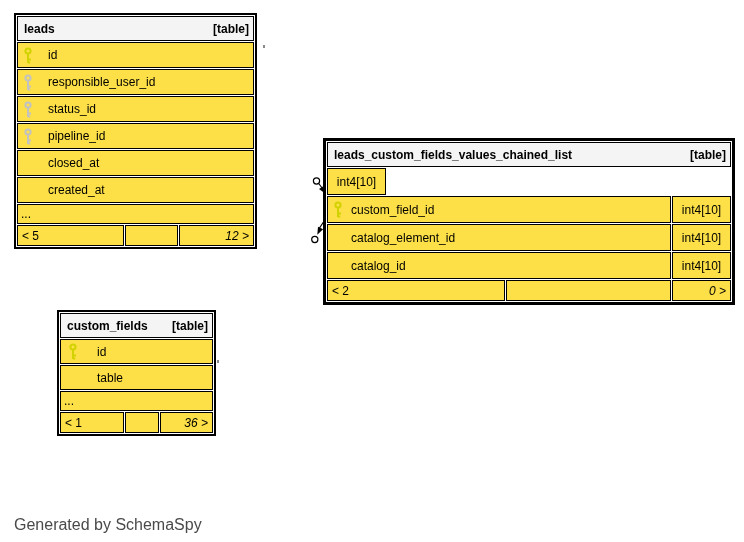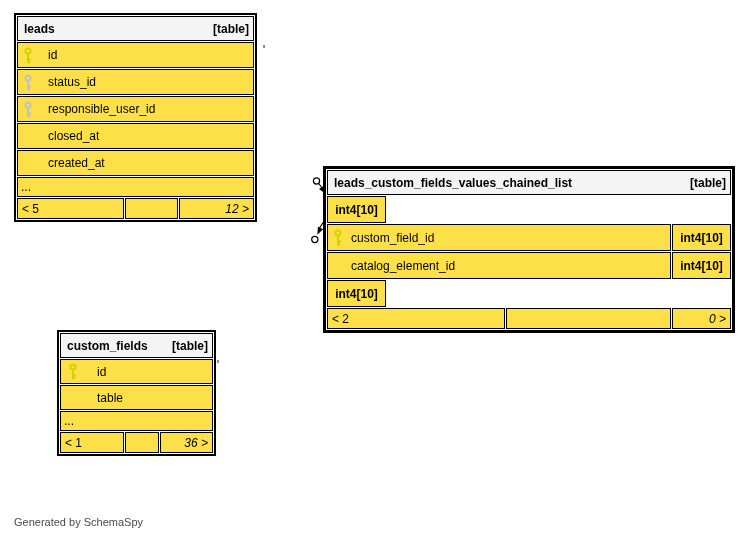--- a/index.html
+++ b/index.html
@@ -23,61 +23,61 @@
     border:1px solid var(--border,#000);background:#fde047;
     display:flex;align-items:center;box-sizing:border-box;
     white-space:nowrap;overflow:hidden;
   }
   .hdr .cell{
     flex:1;height:25px;background:var(--header-bg,#f4f4f4);
     justify-content:space-between;padding:0 4px 0 6px;font-weight:bold;
   }
   .badge{font-weight:bold;margin-left:8px;}
   .colrow .cell.main{flex:1;height:26px;}
-  .colrow .cell.type{width:59px;height:26px;justify-content:center;font-weight:bold;}
+  .colrow .cell.type{width:59px;height:26px;justify-content:center;}
   .kslot{display:flex;align-items:center;box-sizing:border-box;height:100%;}
   .dots .cell{flex:1;height:20px;padding-left:3px;}
   .ftr .cell{height:21px;}
   .ftr .c1{padding-left:4px;justify-content:flex-start;}
   .ftr .c2{}
   .ftr .c3{flex:1;justify-content:flex-end;padding-right:4px;font-style:italic;}
 
   
   .t-leads{left:14px;top:13px;width:243px;}
   .t-leads .kslot{width:30px;padding-left:6px;}
   .t-leads .ftr .c1{width:107px;}
   .t-leads .ftr .c2{width:53px;}
 
-  .t-chained{left:323px;top:166px;width:412px;}
+  .t-chained{left:323px;top:138px;width:412px;}
   .t-chained .kslot{width:23px;padding-left:6px;}
   .t-chained .colrow .cell{height:27px;}
   .t-chained .ftr .c1{width:178px;}
   .t-chained .ftr .c2{width:165px;}
 
-  .t-custom{left:57px;top:330px;width:159px;}
+  .t-custom{left:57px;top:310px;width:159px;}
   .t-custom .kslot{width:36px;padding-left:8px;}
   .t-custom .colrow .cell{height:25px;}
   .t-custom .dots .cell{height:20px;}
   .t-custom .ftr .c1{width:64px;}
   .t-custom .ftr .c2{width:34px;}
 
   
   .key{flex:none;}
   .pk{color:var(--primary-key,#d2d200);}
   .fk{color:var(--foreign-key,#c2c2c2);}
 
   
   .overlay{position:absolute;left:0;top:0;z-index:5;pointer-events:none;}
 
   .speck{position:absolute;width:2px;height:3px;background:#8a8a8a;}
   .speck.s1{left:263px;top:45px;}
   .speck.s2{left:217px;top:360px;}
 
   .generated{
-    position:absolute;left:14px;top:516px;font-size:11px;
+    position:absolute;left:14px;top:516px;font-size:16px;
     color:var(--generated-by-text,#4a4a4a);
   }
 </style>
 </head>
 <body>
 
 <div class="canvas">
 
   <div class="tbl t-leads">
     <div class="sect hdr">
@@ -99,32 +99,43 @@
       </div>
     </div>
     <div class="sect colrow">
       <div class="cell main">
         <span class="kslot">
             <svg class="key fk" width="8" height="17" viewBox="0 0 8 17">
               <circle cx="4" cy="4" r="2.6" fill="none" stroke="currentColor" stroke-width="2"></circle>
               <path d="M4 6.5 V16 M4 12.5 H7 M4 15.5 H6.2" stroke="currentColor" stroke-width="2" fill="none"></path>
             </svg>
           </span>
+        <span>responsible_user_id</span>
+      </div>
+    </div>
+    <div class="sect colrow">
+      <div class="cell main">
+        <span class="kslot">
+            <svg class="key fk" width="8" height="17" viewBox="0 0 8 17">
+              <circle cx="4" cy="4" r="2.6" fill="none" stroke="currentColor" stroke-width="2"></circle>
+              <path d="M4 6.5 V16 M4 12.5 H7 M4 15.5 H6.2" stroke="currentColor" stroke-width="2" fill="none"></path>
+            </svg>
+          </span>
         <span>status_id</span>
       </div>
     </div>
     <div class="sect colrow">
       <div class="cell main">
         <span class="kslot">
             <svg class="key fk" width="8" height="17" viewBox="0 0 8 17">
               <circle cx="4" cy="4" r="2.6" fill="none" stroke="currentColor" stroke-width="2"></circle>
               <path d="M4 6.5 V16 M4 12.5 H7 M4 15.5 H6.2" stroke="currentColor" stroke-width="2" fill="none"></path>
             </svg>
           </span>
-        <span>responsible_user_id</span>
+        <span>pipeline_id</span>
       </div>
     </div>
     <div class="sect colrow">
       <div class="cell main">
         <span class="kslot"></span>
         <span>closed_at</span>
       </div>
     </div>
     <div class="sect colrow">
       <div class="cell main">
@@ -170,20 +181,24 @@
       <div class="cell type">int4[10]</div>
     </div>
     <div class="sect colrow">
       <div class="cell main">
         <span class="kslot"></span>
         <span>catalog_element_id</span>
       </div>
       <div class="cell type">int4[10]</div>
     </div>
     <div class="sect colrow">
+      <div class="cell main">
+        <span class="kslot"></span>
+        <span>catalog_id</span>
+      </div>
       <div class="cell type">int4[10]</div>
     </div>
 
     <div class="sect ftr">
       <div class="cell c1">&lt; 2</div>
       <div class="cell c2"></div>
       <div class="cell c3">0 &gt;</div>
     </div>
   </div>
 

